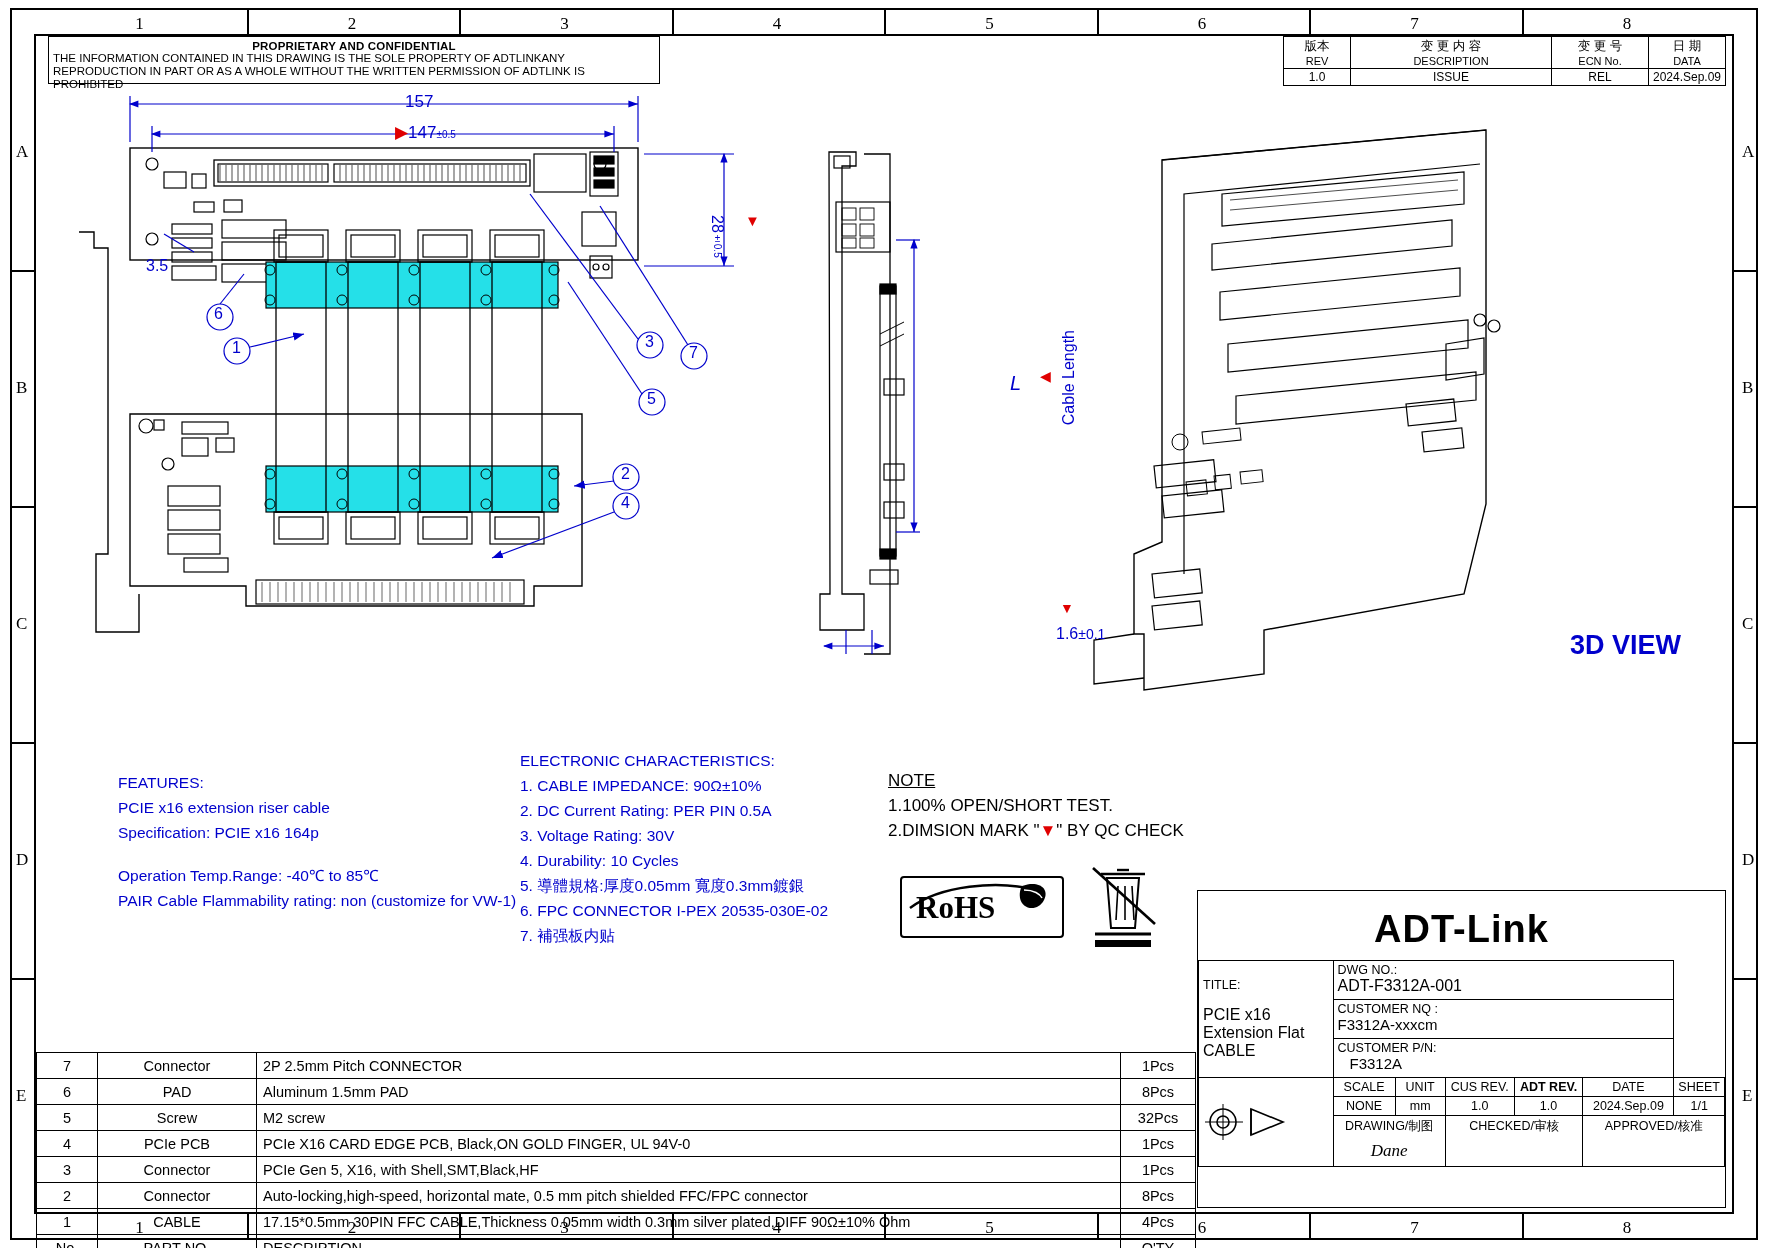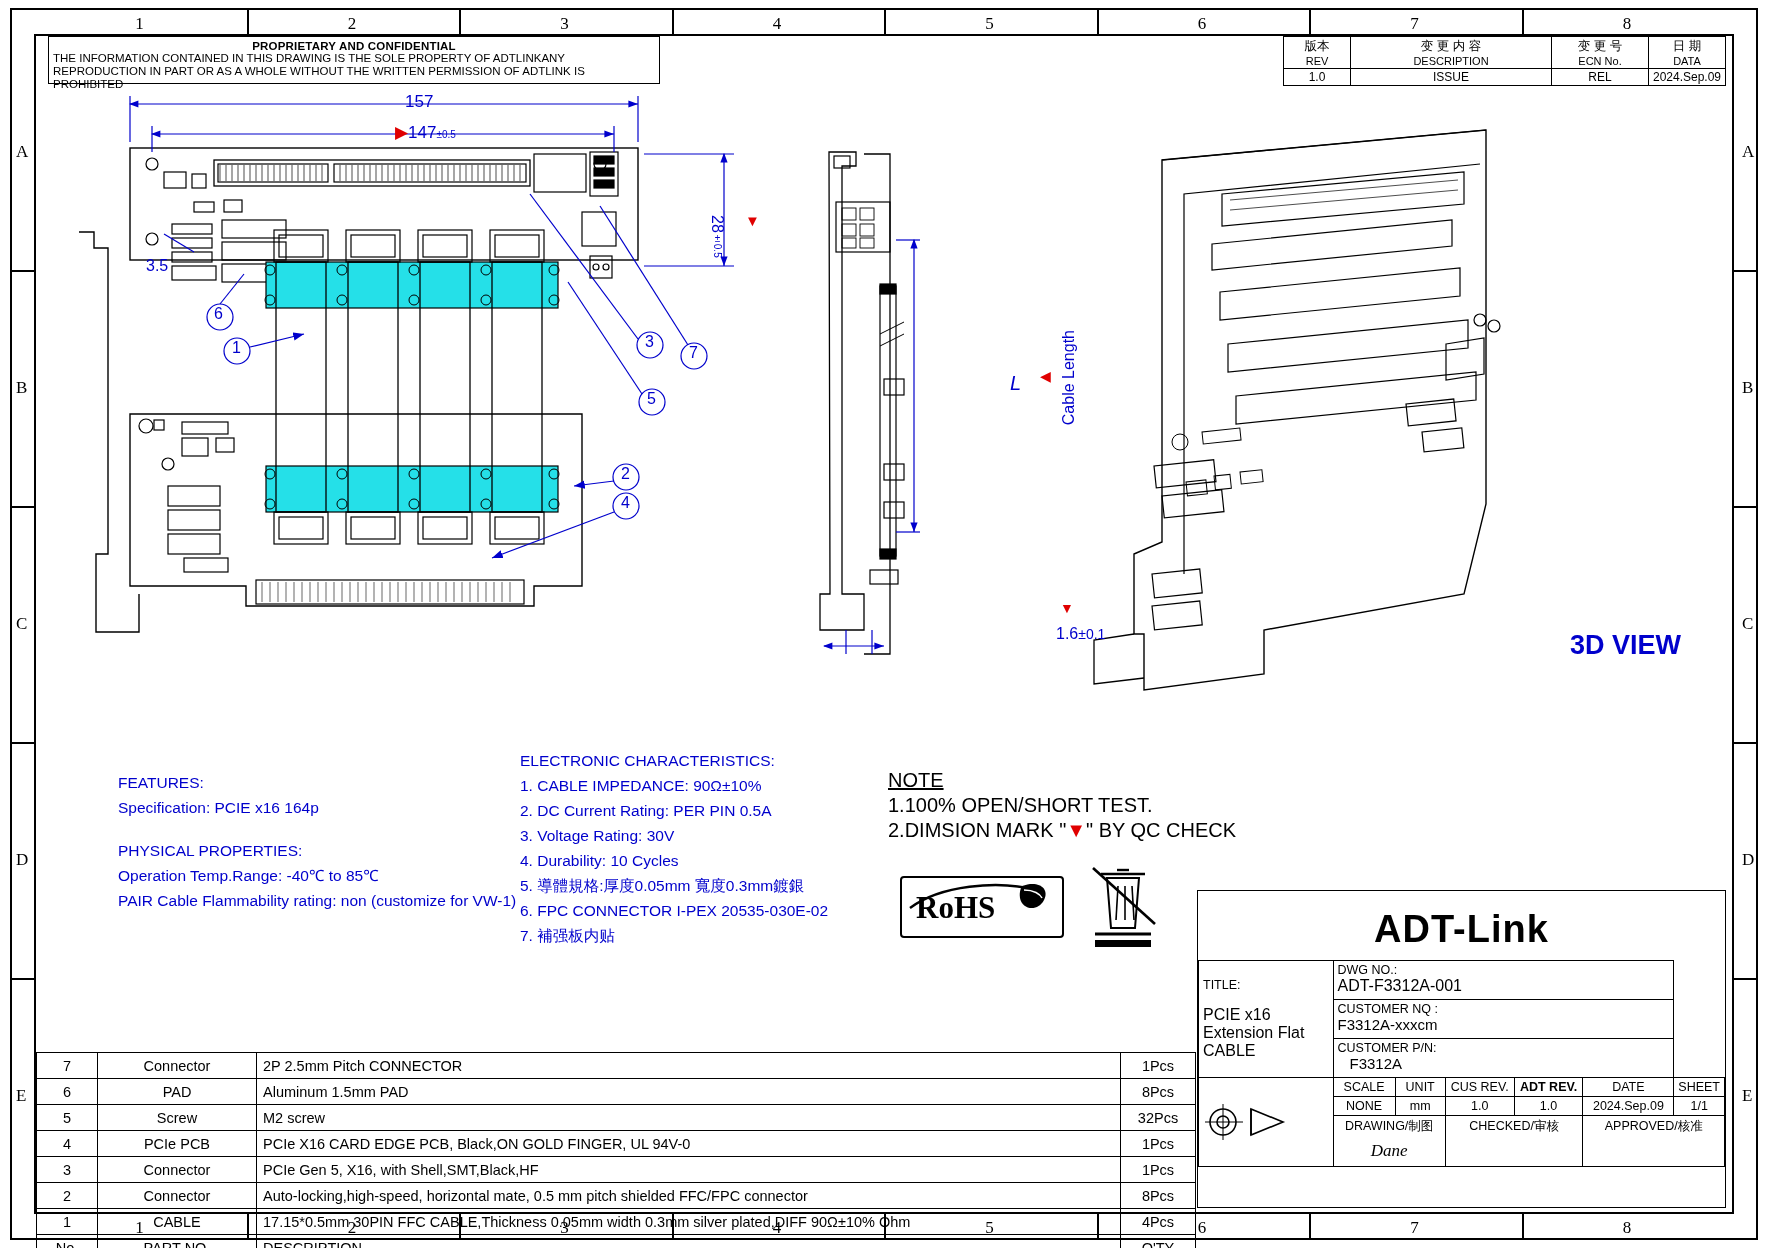--- a/index.html
+++ b/index.html
@@ -24,21 +24,21 @@
 
   
   .revtab{left:1283px;top:36px;width:443px;border-collapse:collapse;font-size:12px;}
   .revtab td{border:1.2px solid #000;text-align:center;padding:1px 2px;}
   .revtab .cn{font-size:12.5px;}
   .revtab .en{font-size:11px;}
 
   
   .feat{left:118px;top:770px;font-size:15.5px;color:#0000cc;line-height:25px;}
   .elec{left:520px;top:748px;font-size:15.5px;color:#0000cc;line-height:25px;}
-  .note{left:888px;top:768px;font-size:20px;color:#000;line-height:25px;}
+  .note{left:888px;top:768px;font-size:17px;color:#000;line-height:25px;}
   .redmark{color:#e00000;}
 
   
   .v3d{left:1570px;top:630px;font-size:27px;font-weight:bold;color:#0000cc;font-family:"Liberation Sans",sans-serif;}
 
   
   .lentab{left:1313px;top:818px;width:413px;border-collapse:collapse;font-size:16px;}
   .lentab td{border:1.5px solid #000;text-align:center;height:26px;}
   .lentab td.l{width:58%;}
 
@@ -489,23 +489,23 @@
   <div class="abs" style="left:645px;top:333px;font-size:16px;color:#0000cc;">3</div>
   <div class="abs" style="left:689px;top:344px;font-size:16px;color:#0000cc;">7</div>
   <div class="abs" style="left:647px;top:390px;font-size:16px;color:#0000cc;">5</div>
   <div class="abs" style="left:621px;top:465px;font-size:16px;color:#0000cc;">2</div>
   <div class="abs" style="left:621px;top:494px;font-size:16px;color:#0000cc;">4</div>
 
   <div class="abs v3d">3D VIEW</div>
 
   <div class="abs feat">
     <div>FEATURES:</div>
+    <div>PCIE x16 extension riser cable</div>
     <div>Specification: PCIE x16 164p</div>
     <div style="height:18px;"></div>
-    <div>PHYSICAL PROPERTIES:</div>
     <div>Operation Temp.Range: -40℃ to 85℃</div>
     <div>PAIR Cable Flammability rating:  non (customize for VW-1)</div>
   </div>
 
   <div class="abs elec">
     <div>ELECTRONIC CHARACTERISTICS:</div>
     <div>1. CABLE IMPEDANCE: 90Ω±10%</div>
     <div>2. DC Current Rating: PER PIN 0.5A</div>
     <div>3. Voltage Rating: 30V</div>
     <div>4. Durability: 10 Cycles</div>

